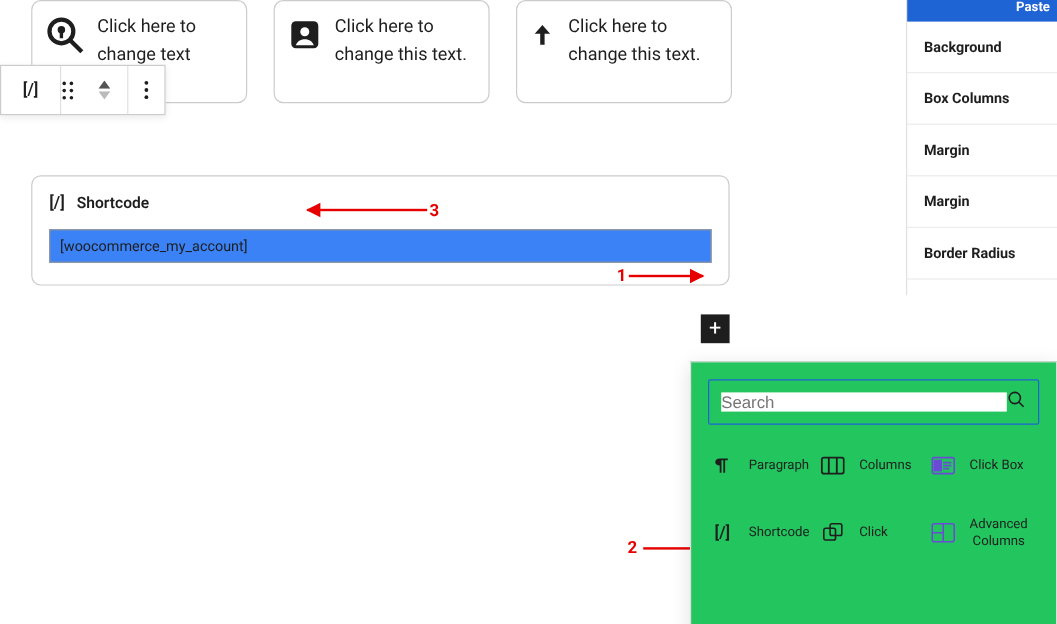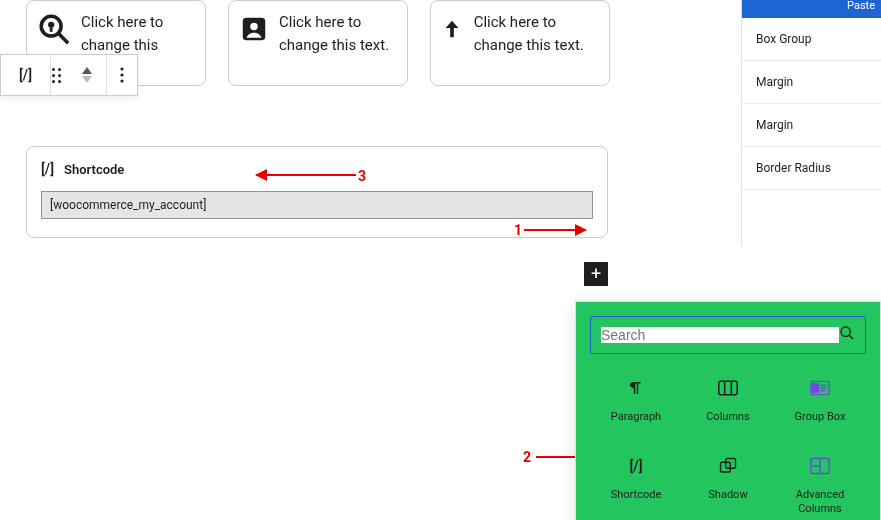--- a/index.html
+++ b/index.html
@@ -91,21 +91,21 @@
   .shortcode-header .lbl {
     font-size: 13px; font-weight: 600; color: #1e1e1e;
   }
   .sc-input {
     width: 100%;
     border: 1px solid #949494;
     padding: 6px 8px;
     font-size: 12px;
     font-family: inherit;
     color: #1e1e1e;
-    background: #e5e5e5;
+    background: #3b82f6;
   }
 
   
   .appender {
     margin-top: 24px;
     width: 582px;
     display: flex; justify-content: flex-end;
   }
   .plus-btn {
     width: 24px; height: 24px;
@@ -142,24 +142,25 @@
     position: absolute;
     color: #e60000;
     font-weight: 700;
     font-size: 14px;
   }
 
   
   .sidebar {
     position: absolute;
     right: 0; top: 0;
-    width: 140px;
+    width: 126px;
     height: 246px;
     border-left: 1px solid #e0e0e0;
     background: #fff;
+    font-weight: bold;
   }
   .sb-paste {
     height: 18px;
     background: #1e64d4;
     color: #fff;
     font-size: 11px;
     display: flex; align-items: flex-start; justify-content: flex-end;
     padding: 0 6px 0 0;
     line-height: 1.1;
   }
@@ -197,21 +198,21 @@
     border: none; outline: none;
     font-size: 14px;
     color: #555;
   }
   .block-grid {
     display: grid;
     grid-template-columns: repeat(3, 1fr);
     row-gap: 30px;
   }
   .block-item {
-    display: flex; flex-direction: column; align-items: center;
+    display: flex; align-items: center;
     gap: 10px;
     cursor: pointer;
   }
   .block-item .bicon {
     width: 24px; height: 24px;
     display: flex; align-items: center; justify-content: center;
   }
   .block-item .blabel {
     font-size: 11px;
     color: #1e1e1e;
@@ -230,21 +231,21 @@
   <div class="cards-row">
     <div class="card">
       <div class="icon-wrap">
         <svg width="34" height="34" viewBox="0 0 24 24" fill="none" stroke="#1e1e1e" stroke-width="2.5">
           <circle cx="10" cy="10" r="7"></circle>
           <line x1="15" y1="15" x2="22" y2="22"></line>
           <circle cx="10" cy="9" r="2.2" fill="#1e1e1e" stroke="none"></circle>
           <path d="M10 11 L10 14" stroke-width="2"></path>
         </svg>
       </div>
-      <div class="txt">Click here to change this</div>
+      <div class="txt">Click here to change text</div>
     </div>
 
     <div class="card">
       <div class="icon-wrap">
         <svg width="30" height="30" viewBox="0 0 24 24">
           <rect x="3" y="3" width="18" height="18" rx="3" fill="#1e1e1e"></rect>
           <circle cx="12" cy="10" r="3" fill="#fff"></circle>
           <path d="M6 19c1-3 4-4 6-4s5 1 6 4" fill="#fff"></path>
         </svg>
       </div>
@@ -310,21 +311,22 @@
   <div class="annot-num" style="left:514px; top:222px;">1</div>
   <div class="annot-arrow arrow-head-right" style="left:524px; top:229px; width:62px;"></div>
 
   <div class="annot-num" style="left:523px; top:449px;">2</div>
   <div class="annot-arrow arrow-head-right" style="left:536px; top:456px; width:78px;"></div>
 
 </div>
 
 <div class="sidebar">
   <div class="sb-paste">Paste</div>
-  <div class="sb-item">Box Group</div>
+  <div class="sb-item">Background</div>
+  <div class="sb-item">Box Columns</div>
   <div class="sb-item">Margin</div>
   <div class="sb-item">Margin</div>
   <div class="sb-item">Border Radius</div>
 </div>
 
 <div class="inserter">
   <div class="search-row">
     <input type="text" placeholder="Search" style="">
     <span>
       <svg width="16" height="16" viewBox="0 0 24 24" fill="none" stroke="#1e1e1e" stroke-width="2">
@@ -359,36 +361,36 @@
     <div class="block-item purple">
       <div class="bicon">
         <svg width="20" height="16" viewBox="0 0 24 18" fill="none" stroke-width="1.6">
           <rect x="1" y="1" width="22" height="16" rx="2" stroke="#6b4bd6"></rect>
           <rect x="3" y="4" width="7" height="10" class="fillp"></rect>
           <line x1="12" y1="6" x2="20" y2="6" stroke="#6b4bd6"></line>
           <line x1="12" y1="9" x2="20" y2="9" stroke="#6b4bd6"></line>
           <line x1="12" y1="12" x2="18" y2="12" stroke="#6b4bd6"></line>
         </svg>
       </div>
-      <div class="blabel">Group Box</div>
+      <div class="blabel">Click Box</div>
     </div>
 
     <div class="block-item">
       <div class="bicon" style="font-weight:600;font-size:14px">[/]</div>
       <div class="blabel">Shortcode</div>
     </div>
 
     <div class="block-item">
       <div class="bicon">
         <svg width="18" height="18" viewBox="0 0 24 24" fill="none" stroke="#1e1e1e" stroke-width="1.8">
           <rect x="2" y="7" width="13" height="13" rx="2"></rect>
           <rect x="9" y="2" width="13" height="13" rx="2"></rect>
         </svg>
       </div>
-      <div class="blabel">Shadow</div>
+      <div class="blabel">Click</div>
     </div>
 
     <div class="block-item purple">
       <div class="bicon">
         <svg width="20" height="18" viewBox="0 0 24 20" fill="none" stroke="#6b4bd6" stroke-width="1.6">
           <rect x="1" y="1" width="22" height="18" rx="2"></rect>
           <line x1="12" y1="1" x2="12" y2="19"></line>
           <line x1="1" y1="10" x2="12" y2="10"></line>
         </svg>
       </div>

